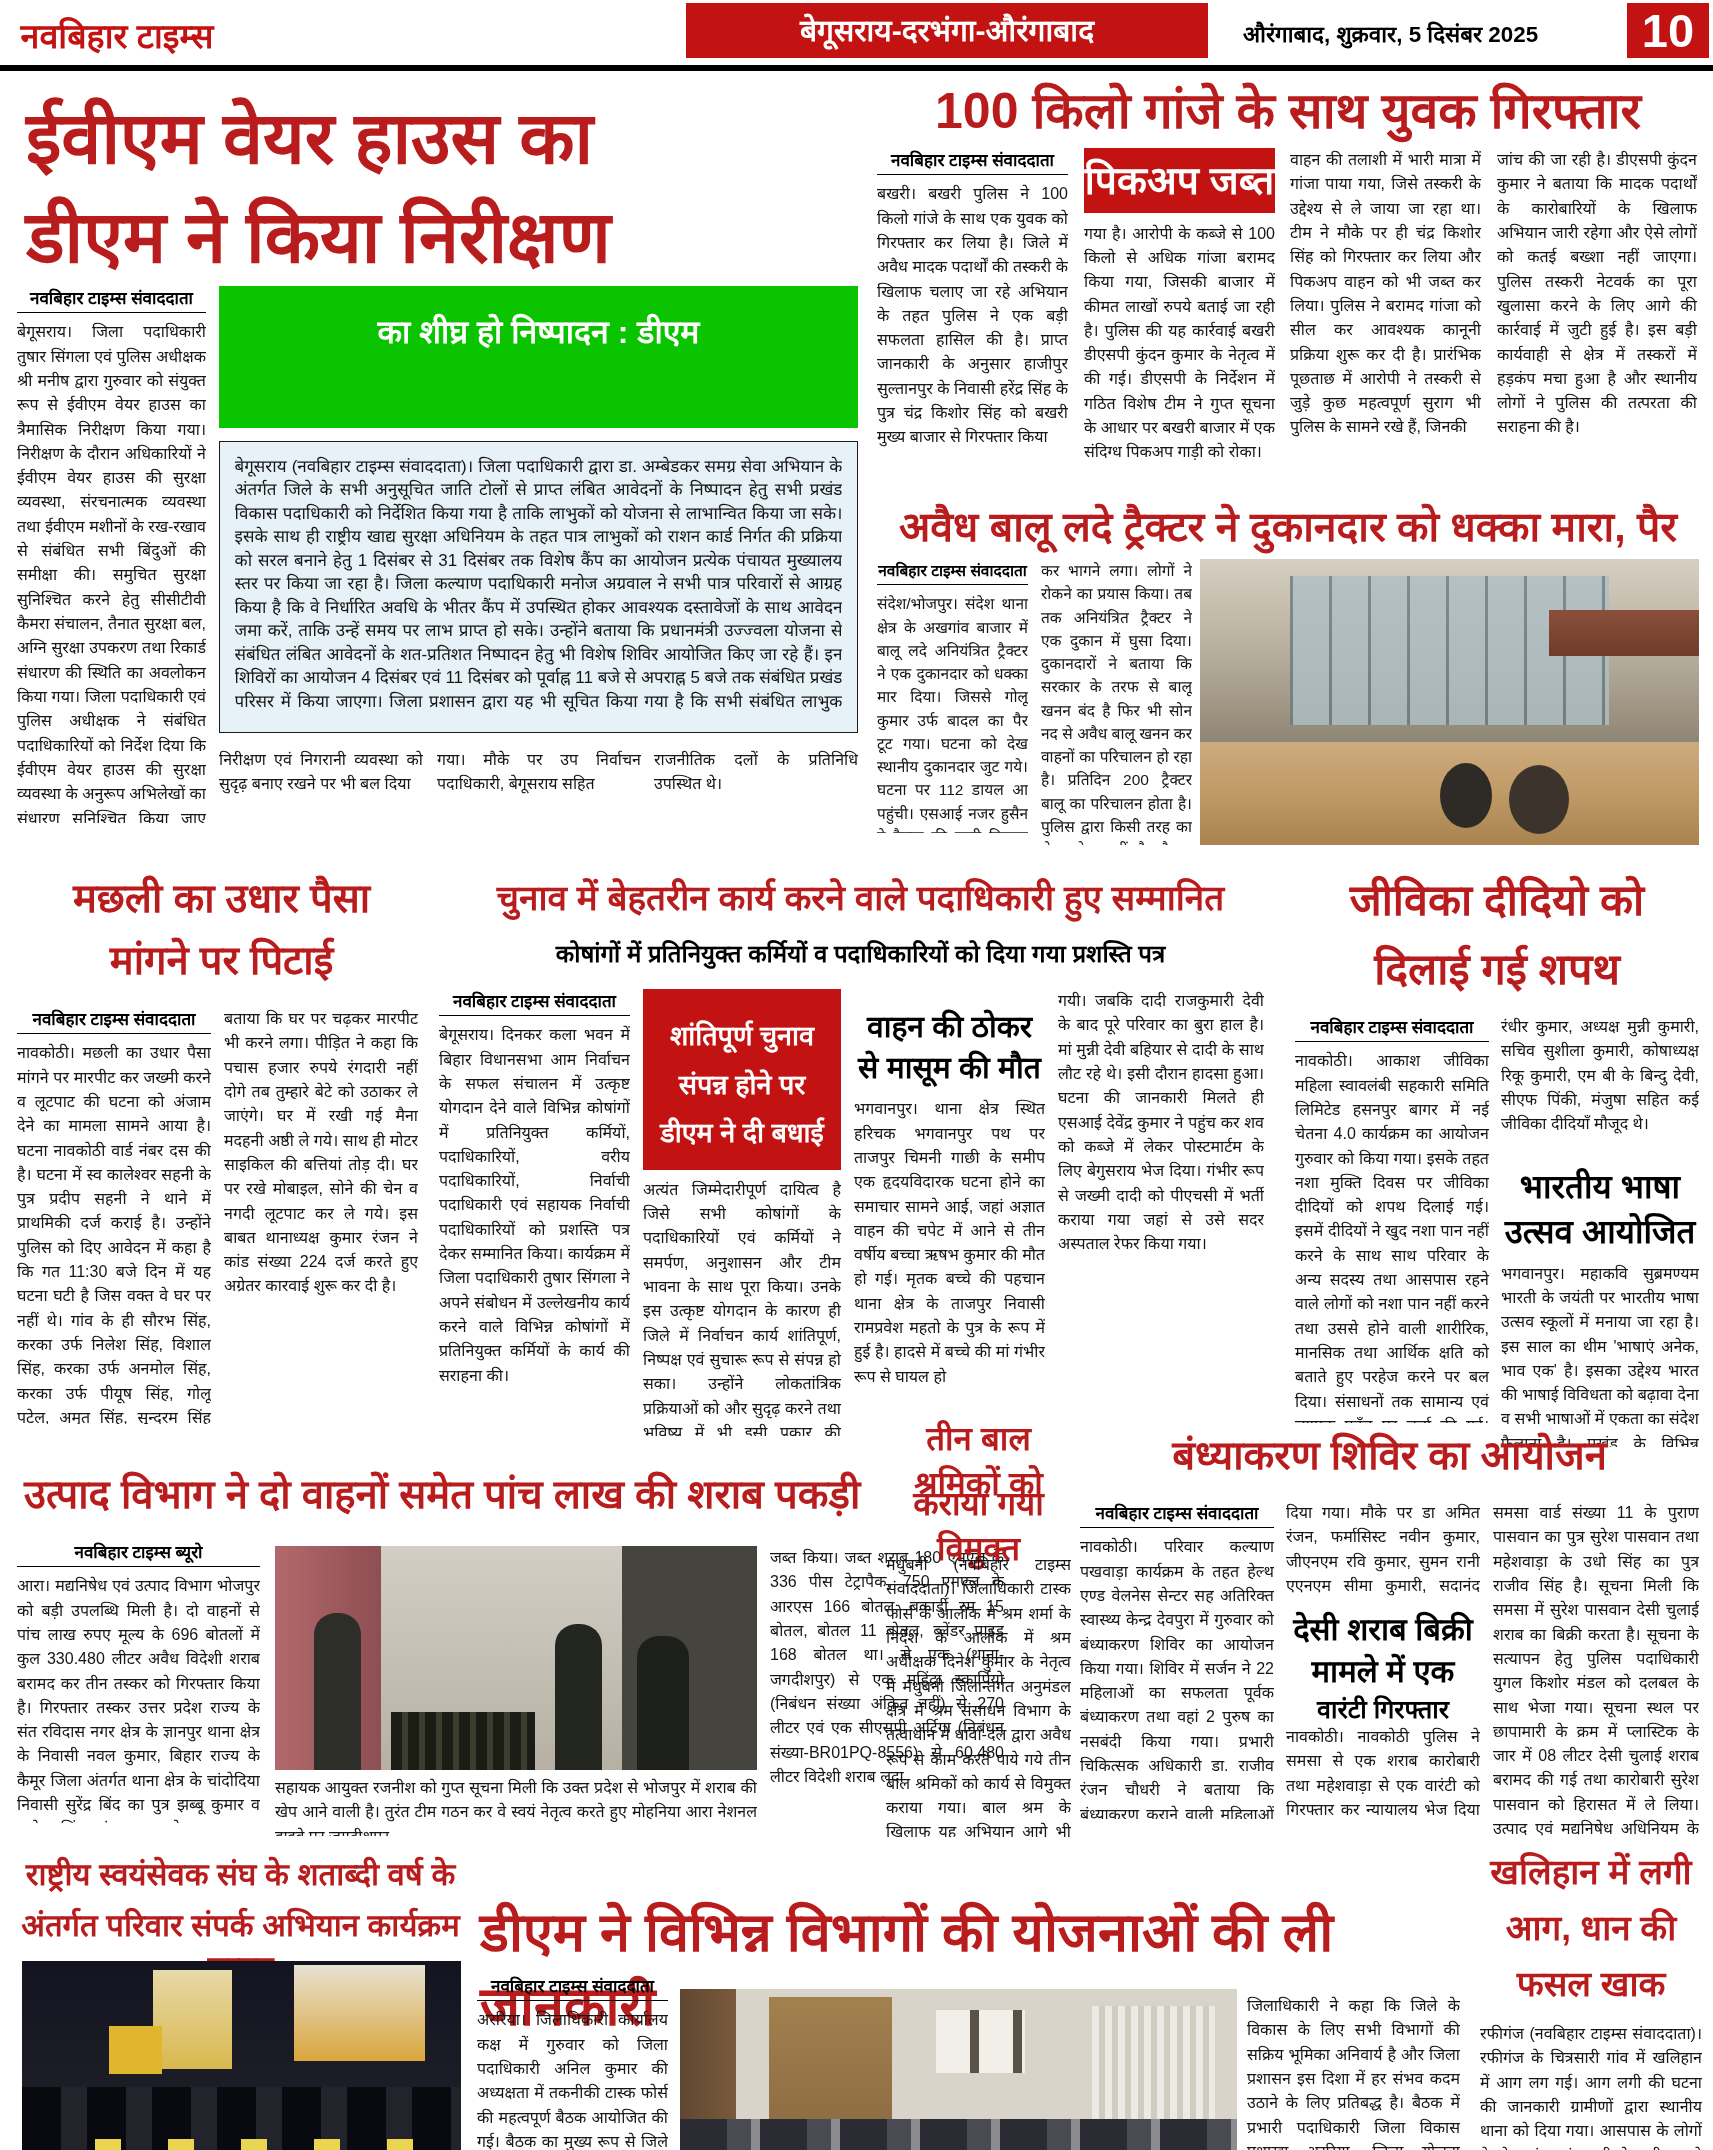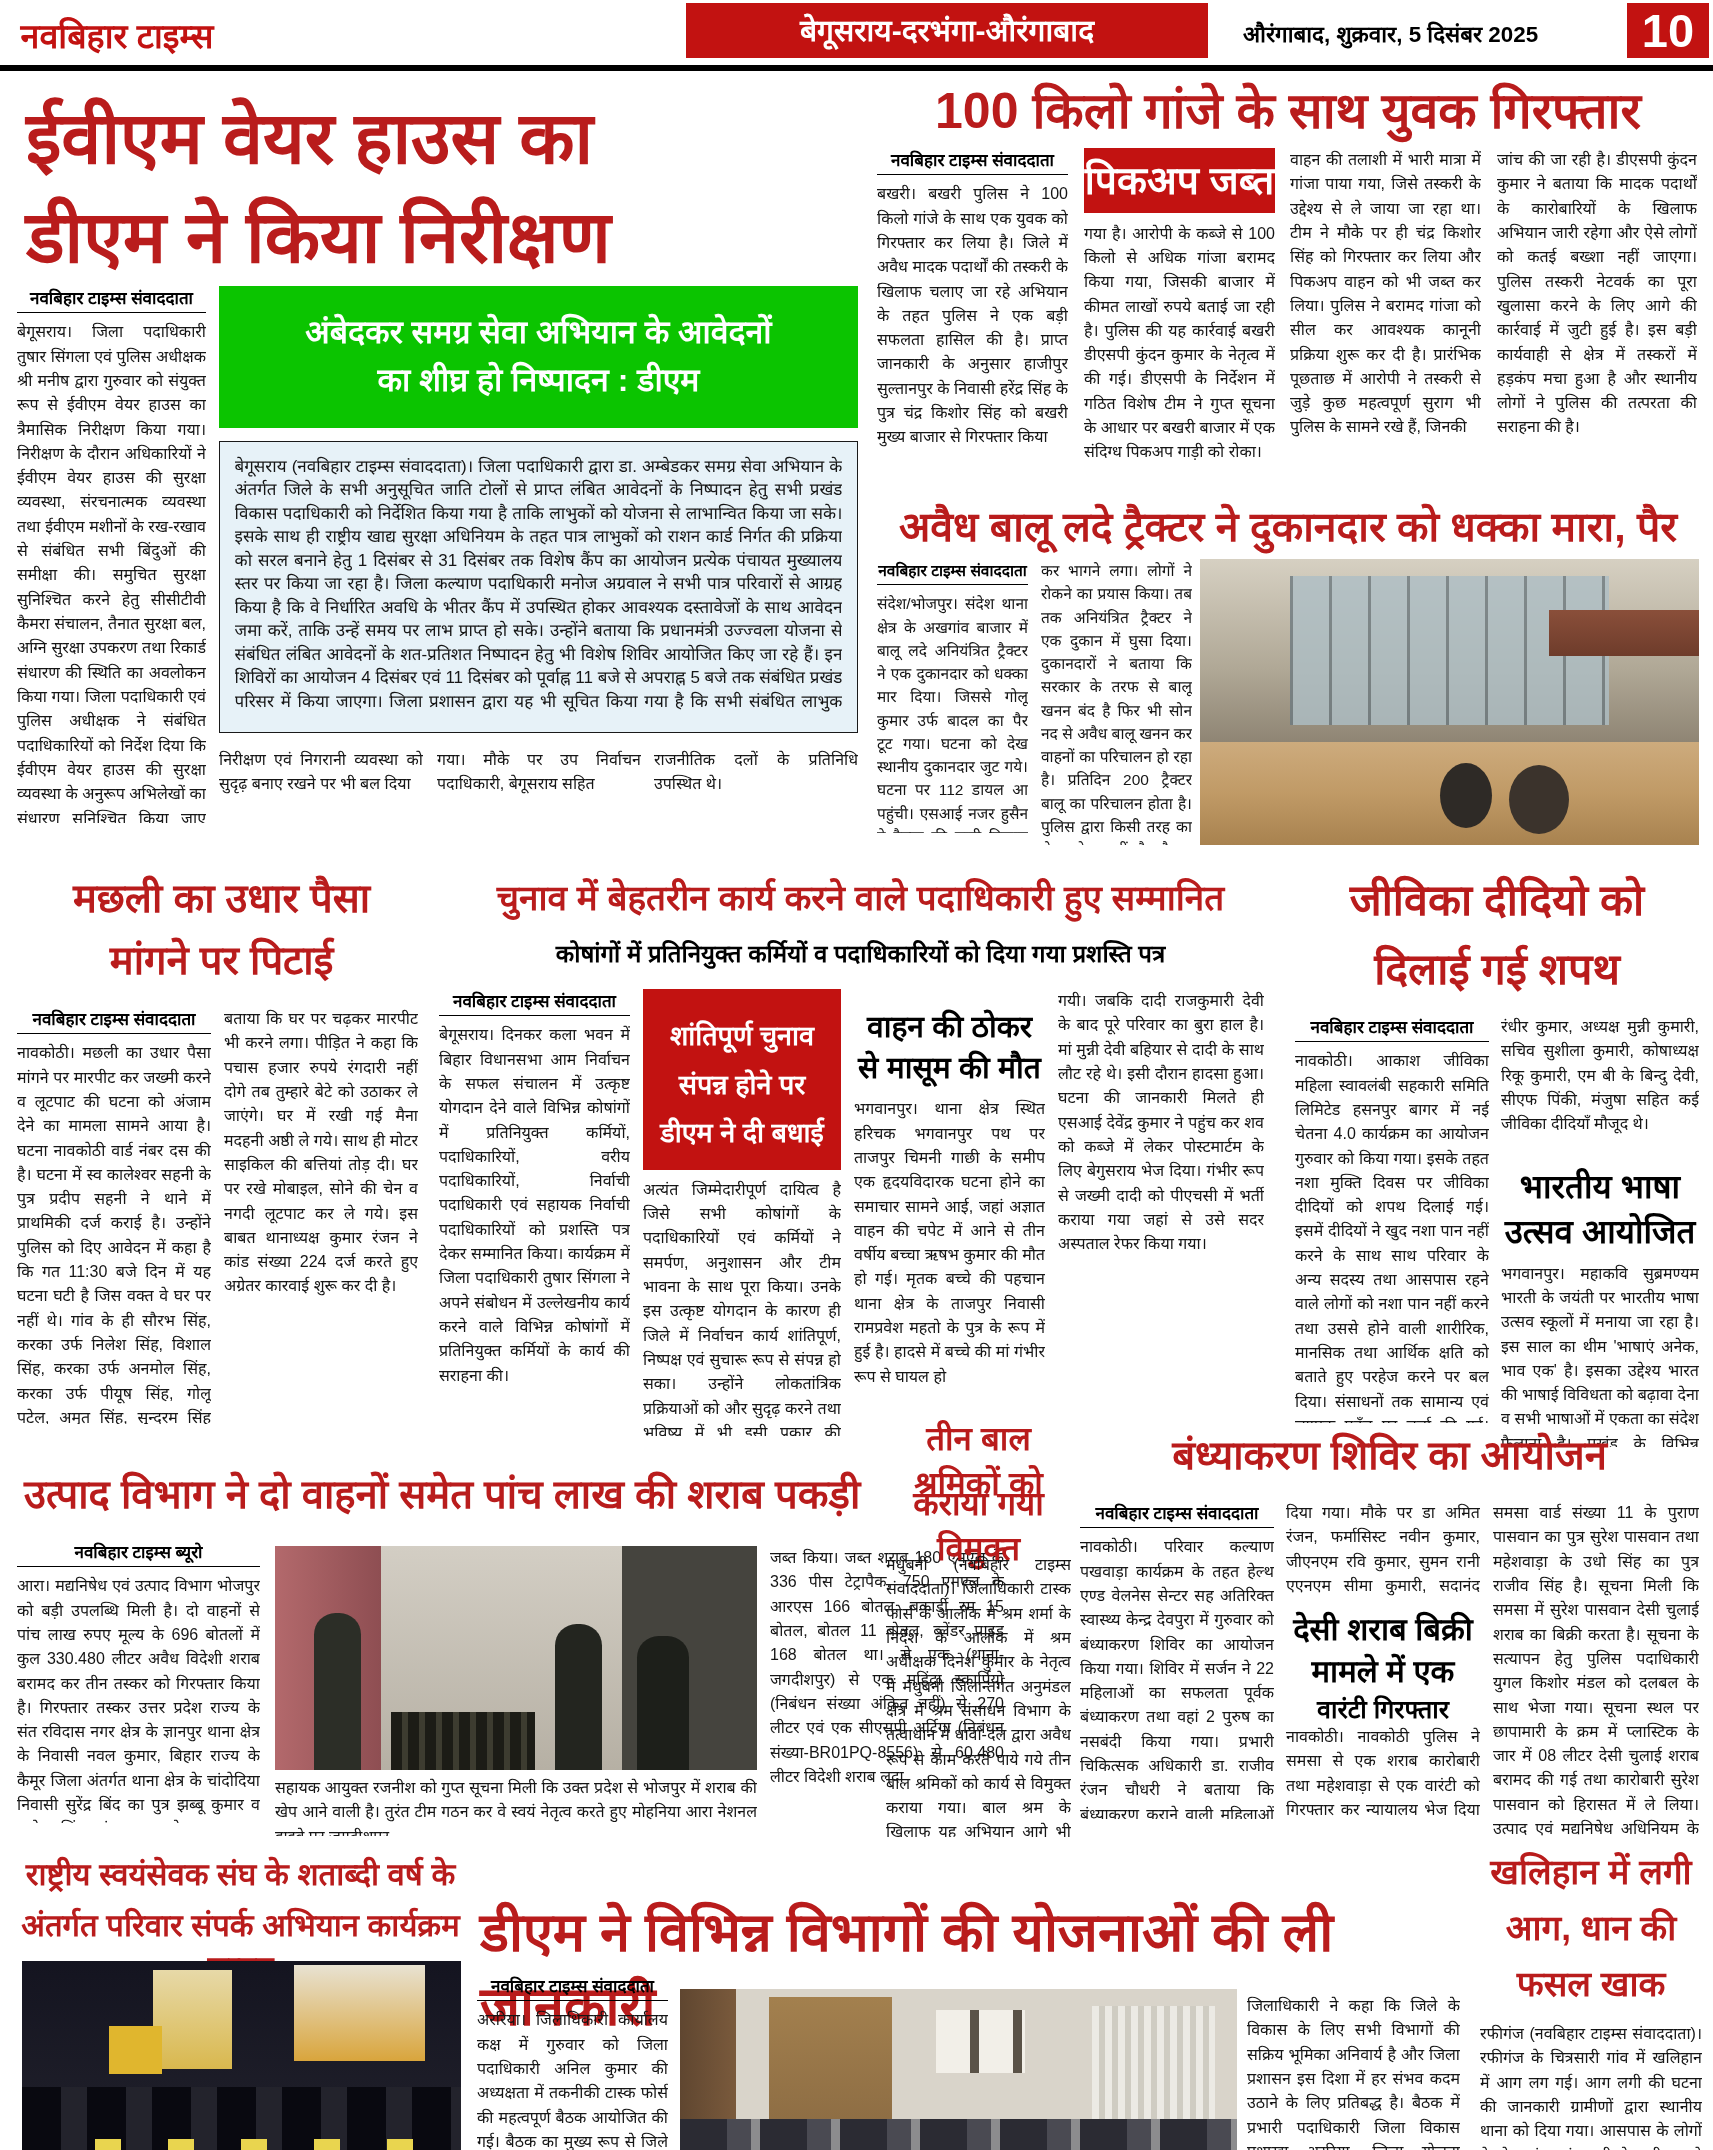--- a/index.html
+++ b/index.html
@@ -39,21 +39,20 @@
 
   <div class="abs hl" style="left:26px;top:86px;width:839px;font-size:72px;">ईवीएम वेयर हाउस का</div>
   <div class="abs hl" style="left:26px;top:185px;width:839px;font-size:72px;">डीएम ने किया निरीक्षण</div>
 
   <div class="abs" style="left:17px;top:286px;width:189px;height:553px;">
     <div class="byline">नवबिहार टाइम्स संवाददाता</div>
     <div class="body-txt" style="height:503px;">बेगूसराय। जिला पदाधिकारी तुषार सिंगला एवं पुलिस अधीक्षक श्री मनीष द्वारा गुरुवार को संयुक्त रूप से ईवीएम वेयर हाउस का त्रैमासिक निरीक्षण किया गया। निरीक्षण के दौरान अधिकारियों ने ईवीएम वेयर हाउस की सुरक्षा व्यवस्था, संरचनात्मक व्यवस्था तथा ईवीएम मशीनों के रख-रखाव से संबंधित सभी बिंदुओं की समीक्षा की। समुचित सुरक्षा सुनिश्चित करने हेतु सीसीटीवी कैमरा संचालन, तैनात सुरक्षा बल, अग्नि सुरक्षा उपकरण तथा रिकार्ड संधारण की स्थिति का अवलोकन किया गया। जिला पदाधिकारी एवं पुलिस अधीक्षक ने संबंधित पदाधिकारियों को निर्देश दिया कि ईवीएम वेयर हाउस की सुरक्षा व्यवस्था के अनुरूप अभिलेखों का संधारण सुनिश्चित किया जाए साथ ही नियमित</div>
   </div>
 
   <div class="abs greenbox" style="left:219px;top:286px;width:639px;height:142px;padding-top:21.5px;box-sizing:border-box;">
-    <div style="font-size:32px;line-height:1.5;">अंबेदकर समग्र सेवा अभियान के आवेदनों</div>
     <div style="font-size:32px;line-height:1.5;">का शीघ्र हो निष्पादन : डीएम</div>
   </div>
 
   <div class="abs bluebox" style="left:219px;top:441px;width:639px;height:292px;box-sizing:border-box;padding:13px 14.6px;">
     <div class="body-txt" style="font-size:17px;line-height:1.38;height:258px;">बेगूसराय (नवबिहार टाइम्स संवाददाता)। जिला पदाधिकारी द्वारा डा. अम्बेडकर समग्र सेवा अभियान के अंतर्गत जिले के सभी अनुसूचित जाति टोलों से प्राप्त लंबित आवेदनों के निष्पादन हेतु सभी प्रखंड विकास पदाधिकारी को निर्देशित किया गया है ताकि लाभुकों को योजना से लाभान्वित किया जा सके। इसके साथ ही राष्ट्रीय खाद्य सुरक्षा अधिनियम के तहत पात्र लाभुकों को राशन कार्ड निर्गत की प्रक्रिया को सरल बनाने हेतु 1 दिसंबर से 31 दिसंबर तक विशेष कैंप का आयोजन प्रत्येक पंचायत मुख्यालय स्तर पर किया जा रहा है। जिला कल्याण पदाधिकारी मनोज अग्रवाल ने सभी पात्र परिवारों से आग्रह किया है कि वे निर्धारित अवधि के भीतर कैंप में उपस्थित होकर आवश्यक दस्तावेजों के साथ आवेदन जमा करें, ताकि उन्हें समय पर लाभ प्राप्त हो सके। उन्होंने बताया कि प्रधानमंत्री उज्ज्वला योजना से संबंधित लंबित आवेदनों के शत-प्रतिशत निष्पादन हेतु भी विशेष शिविर आयोजित किए जा रहे हैं। इन शिविरों का आयोजन 4 दिसंबर एवं 11 दिसंबर को पूर्वाह्न 11 बजे से अपराह्न 5 बजे तक संबंधित प्रखंड परिसर में किया जाएगा। जिला प्रशासन द्वारा यह भी सूचित किया गया है कि सभी संबंधित लाभुक विहित प्रपत्र में आवेदन प्रस्तुत कर सकते हैं। आवेदन प्रक्रिया को सुगम बनाने के लिए आरटीपीएस केंद्रों एवं सीएसपी के माध्यम से अनलाईन आवेदन की सुविधा भी उपलब्ध कराई गई है। जिला प्रशासन ने जिले के सभी पात्र लाभुकों से अपील की है कि वे इन विशेष शिविरों का लाभ अवश्य उठाएँ और सरकारी योजनाओं के माध्यम से प्रदान की जा रही सुविधाओं का पूर्ण रूप से लाभ प्राप्त करें।</div>
   </div>
 
   <div class="abs body-txt" style="left:219px;top:748px;width:204px;height:86px;">निरीक्षण एवं निगरानी व्यवस्था को सुदृढ़ बनाए रखने पर भी बल दिया</div>
   <div class="abs body-txt" style="left:437px;top:748px;width:204px;height:86px;">गया। मौके पर उप निर्वाचन पदाधिकारी, बेगूसराय सहित</div>
   <div class="abs body-txt" style="left:654px;top:748px;width:204px;height:86px;">राजनीतिक दलों के प्रतिनिधि उपस्थित थे।</div>

